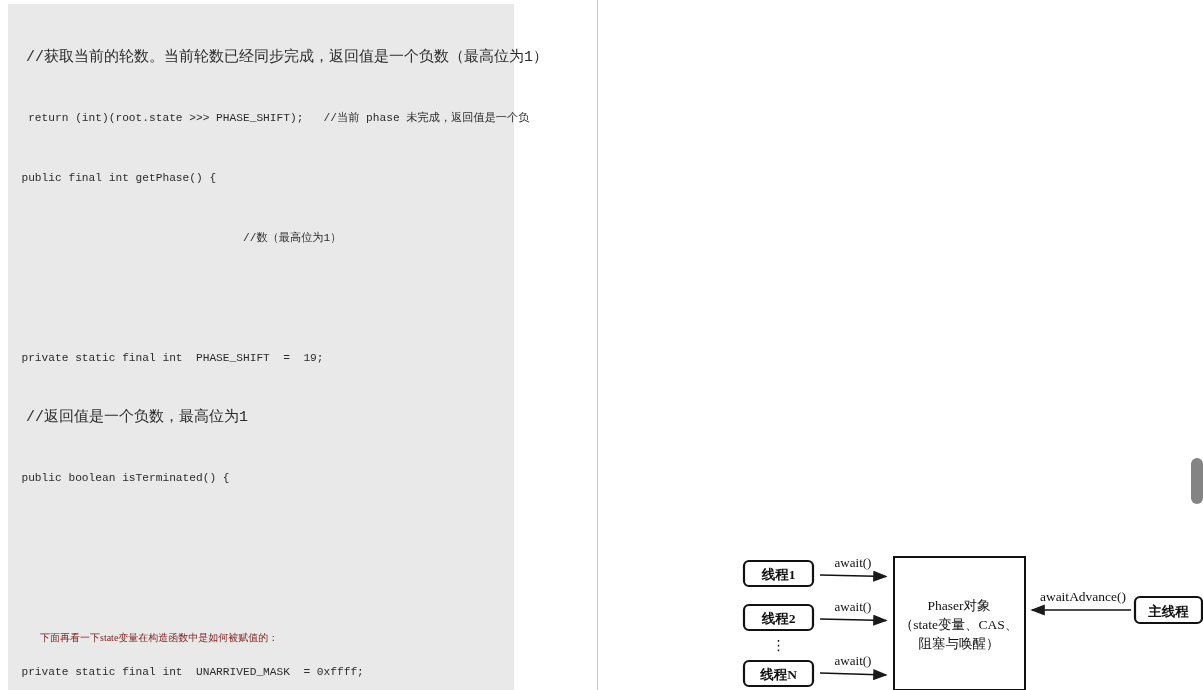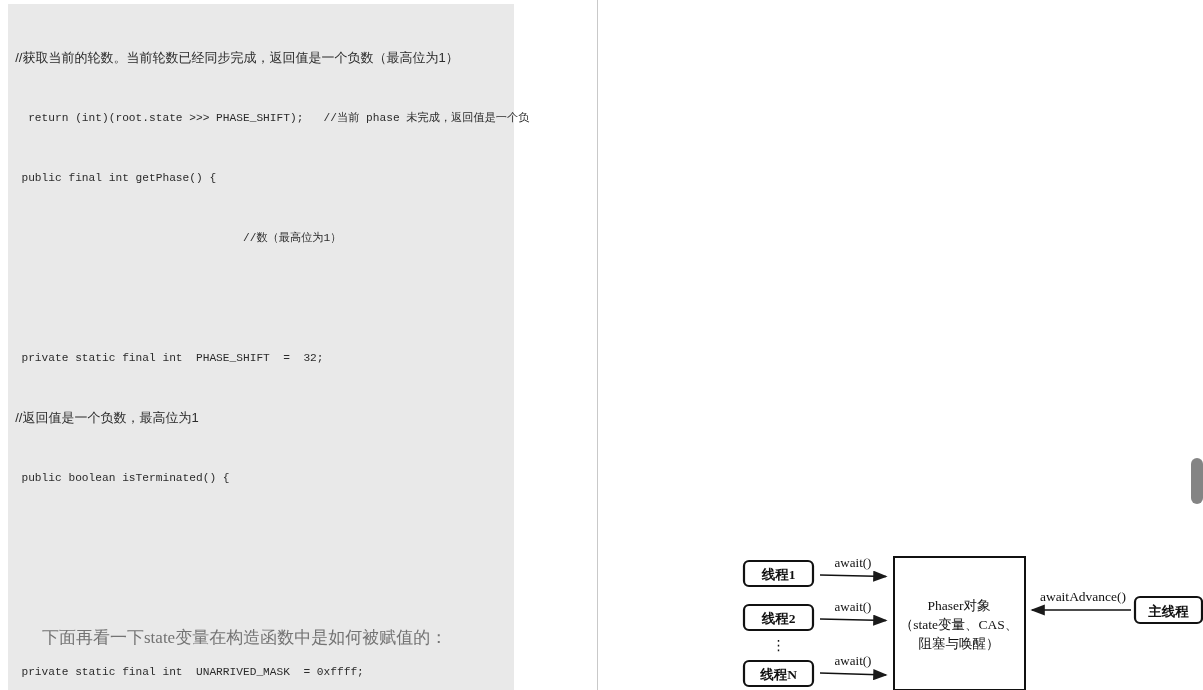--- a/index.html
+++ b/index.html
@@ -20,33 +20,34 @@
   .code-block{
     background:#e9e9e9;
     font-family:"Liberation Mono","DejaVu Sans Mono",monospace;
     font-size:11.2px;
     line-height:20px;
     color:#2b2b2b;
     white-space:pre;
     position:absolute;
   }
   .code-block .ln{display:block;height:20px;}
-  .code-block .cm{font-family:Liberation Sans, sans-serif;font-size:13px;}
+  .code-block .cm{font-family:Liberation Mono, monospace;font-size:15px;}
 
   #left-code-1{left:8px;top:4px;width:506px;padding:4px 0 2px 0;}
   #left-code-2{left:8px;top:560px;width:506px;padding:2px 0 3px 0;}
 
   .code-block .ln.out{margin-left:-14px;}
 
   
   .para{
-    font-size:17px;
+    font-size:10px;
     line-height:25px;
     text-align:justify;
-    color:#737373;
+    color:#7f1d1d;
+    padding-left:12px;
   }
   .indent{text-indent:2em;}
 
   #left-para-1{position:absolute;left:8px;top:625px;width:500px;}
 
   
   #scroll-thumb{
     position:absolute;right:0px;top:458px;width:12px;height:46px;
     background:#6f6f6f;border-radius:6px;opacity:.85;
   }
@@ -62,21 +63,21 @@
 <body>
 
 <div class="page" id="left-page">
 
   <div class="code-block" id="left-code-1">
     <span class="ln cm">  //获取当前的轮数。当前轮数已经同步完成，返回值是一个负数（最高位为1）</span>
     <span class="ln">   return (int)(root.state &gt;&gt;&gt; PHASE_SHIFT);   //当前 phase 未完成，返回值是一个负</span>
     <span class="ln">  public final int getPhase() {</span>
     <span class="ln">                                   //数（最高位为1）</span>
     <span class="ln out">}</span>
-    <span class="ln">  private static final int  PHASE_SHIFT  =  32;</span>
+    <span class="ln">  private static final int  PHASE_SHIFT  =  19;</span>
     <span class="ln cm">  //返回值是一个负数，最高位为1</span>
     <span class="ln">  public boolean isTerminated() {</span>
     <span class="ln out">}</span>
     <span class="ln cm">  //获取总注册线程数</span>
     
     
     
     
     
     

